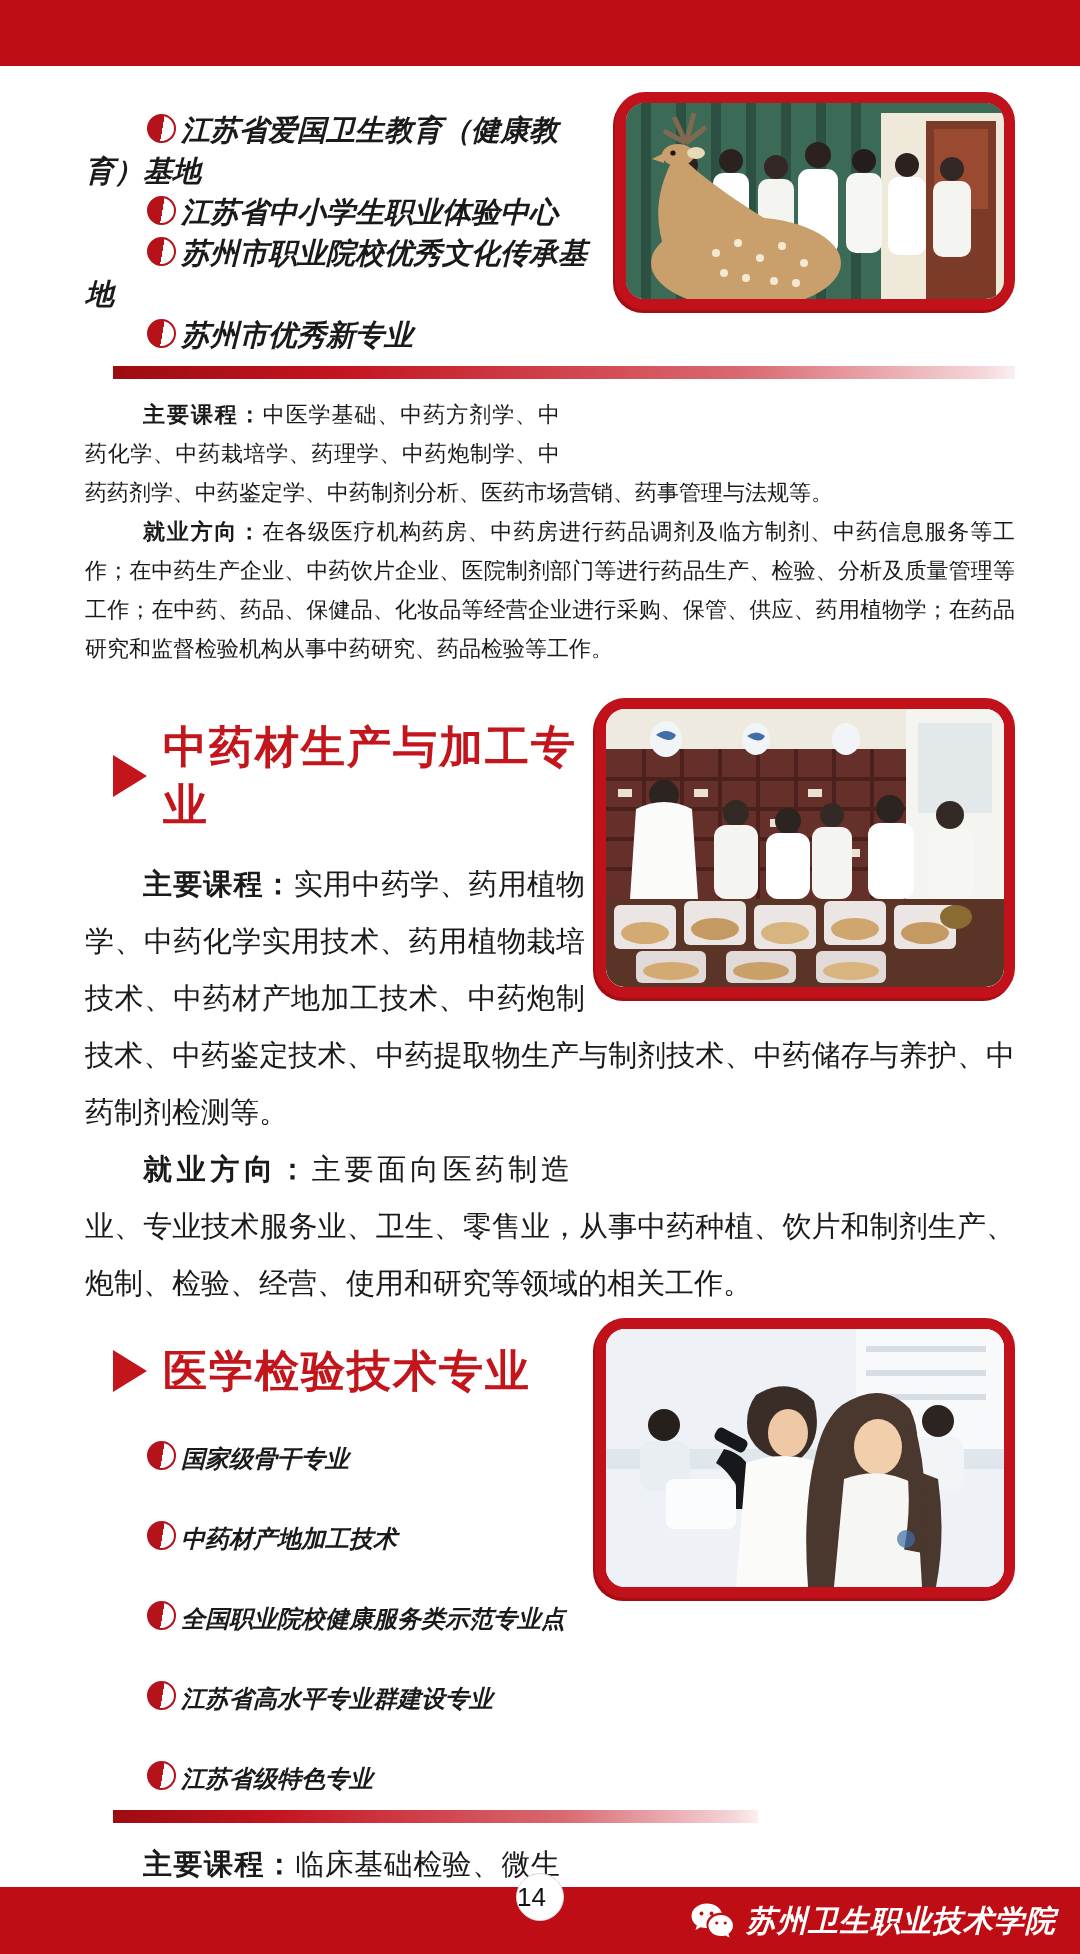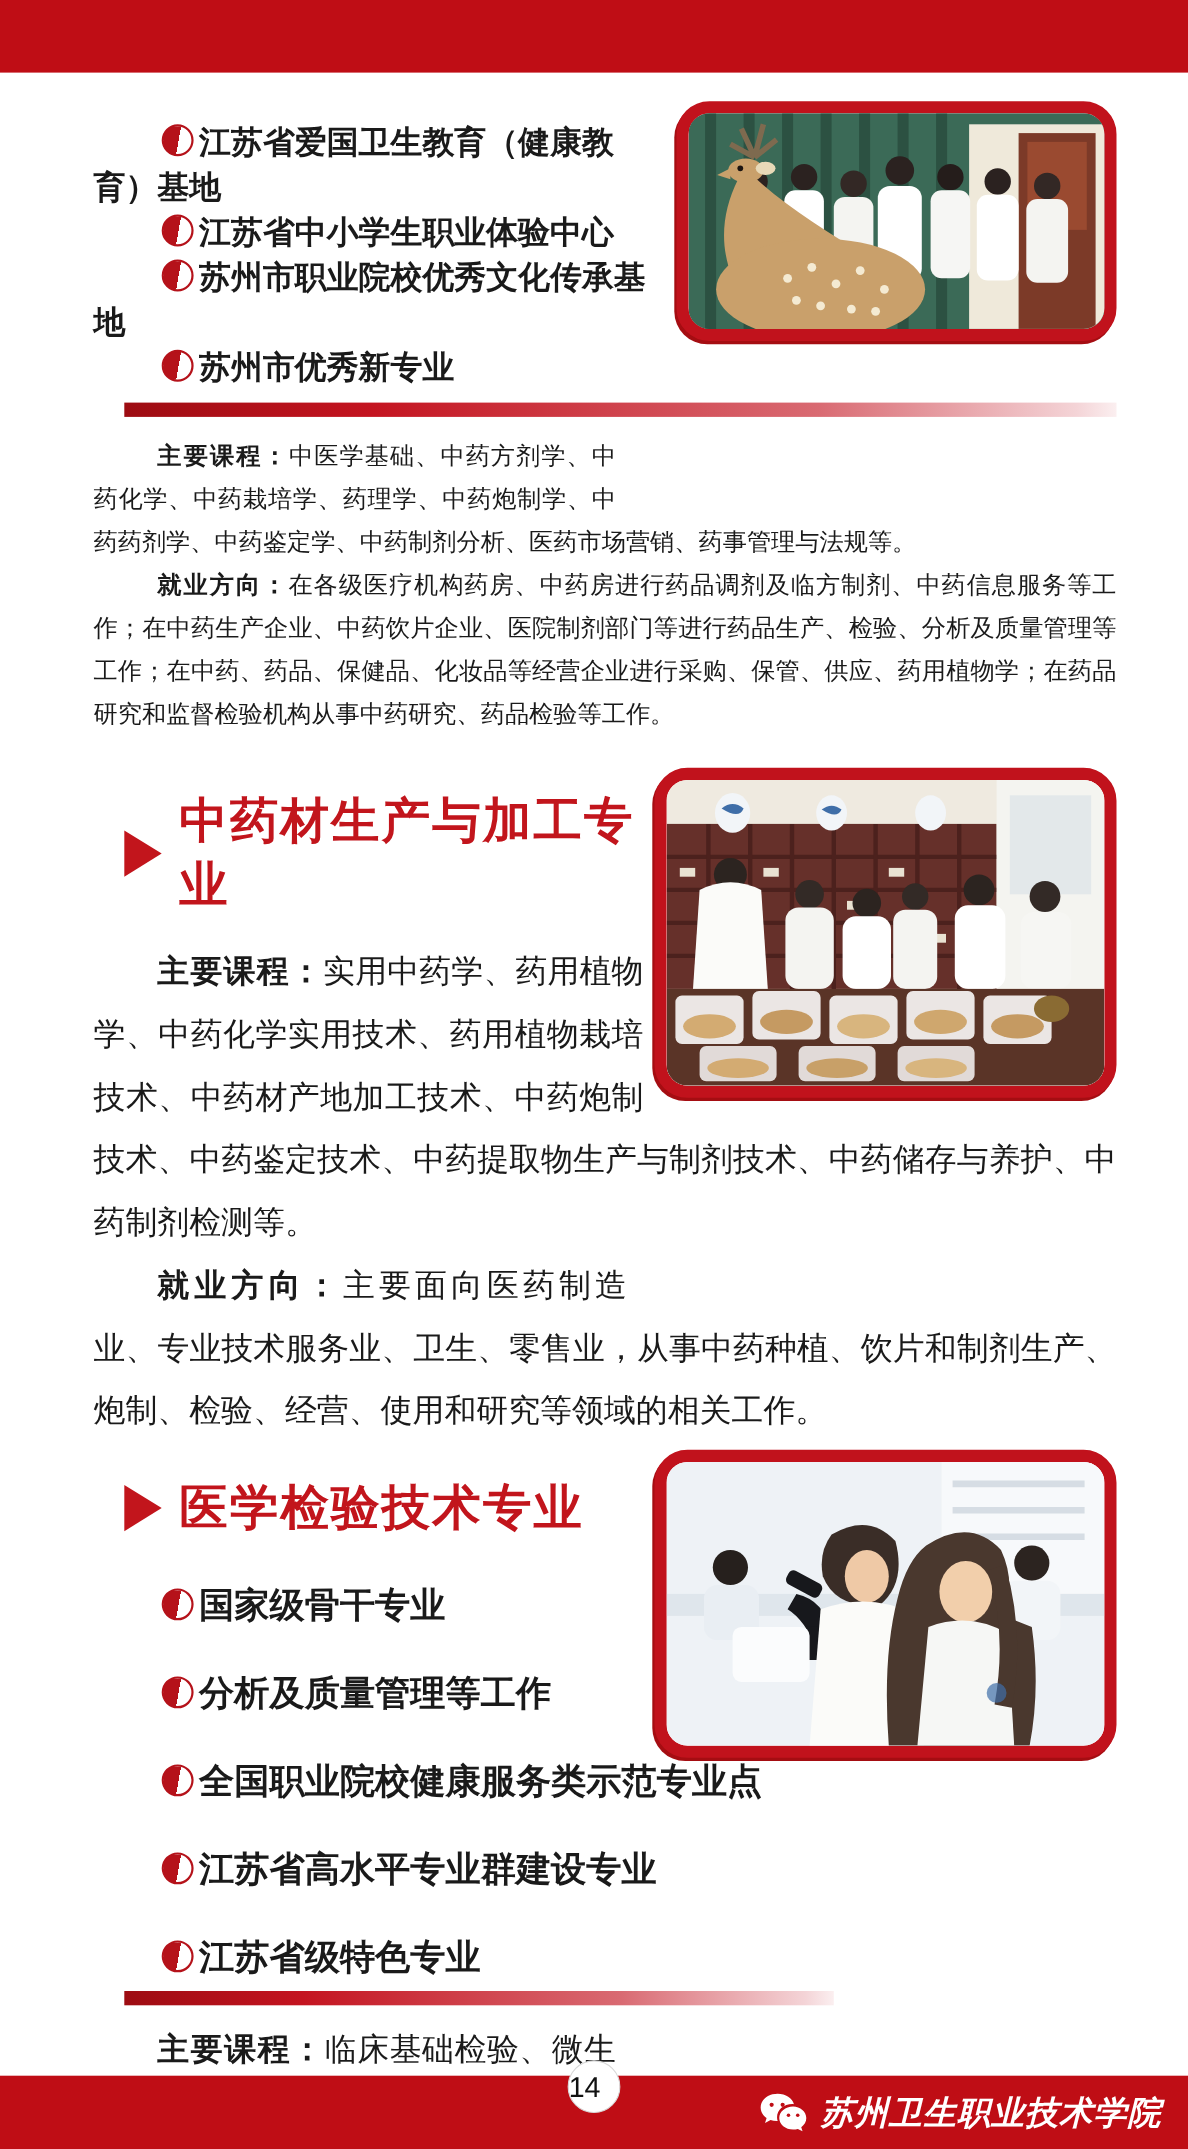--- a/index.html
+++ b/index.html
@@ -52,23 +52,23 @@
     overflow:hidden;
     background:#fff;
     box-shadow:-2px 3px 0 #a50d12;
   }
   .photo-card svg{display:block;}
   .p1{width:378px;height:196px;margin:-18px 0 0 20px;}
   .p2{width:398px;height:278px;margin:-20px 0 0 10px;}
   .p3{width:398px;height:258px;margin:-24px 0 0 12px;}
   
   .badges{margin:0;padding:0;list-style:none;font-weight:700;}
-  .badges li{text-indent:62px;}
+  .badges li{text-indent:62px;font-style:italic;}
   .sec1 .badges li{font-size:29px;line-height:41px;}
-  .sec3 .badges li{font-size:32px;line-height:42px;margin-top:38px;}
+  .sec3 .badges li{font-size:24px;line-height:42px;margin-top:38px;}
   .bullet{
     display:inline-block;width:25px;height:25px;border-radius:50%;
     border:2px solid #b5121a;
     background:linear-gradient(100deg,#b5121a 53%,#ffffff 53%);
     vertical-align:-3px;margin-right:5px;text-indent:0;
   }
   
   .divider{
     height:13px;border:0;
     background:linear-gradient(to right,#9d0c12,#c41420 25%,#d96a72 70%,#f4d4d7 96%,#fbeff0);
@@ -288,21 +288,21 @@
         </svg>
       </div>
 
       <h2>
         <span class="tri"></span>
         <span>医学检验技术专业</span>
       </h2>
 
       <ul class="badges">
         <li><span class="bullet"></span><span>国家级骨干专业</span></li>
-        <li><span class="bullet"></span><span>分析及质量管理等工作</span></li>
+        <li><span class="bullet"></span><span>中药材产地加工技术</span></li>
         <li><span class="bullet"></span><span>全国职业院校健康服务类示范专业点</span></li>
         <li><span class="bullet"></span><span>江苏省高水平专业群建设专业</span></li>
         <li><span class="bullet"></span><span>江苏省级特色专业</span></li>
       </ul>
 
       <hr class="divider d3">
 
       <p class="para"><i class="wrap-spacer ws3"></i><b>主要课程：</b><span>临床基础检验、微生物检验、免疫检验、临床生物化学检验、血液学检验、寄生虫检验、输血检验技术等。</span></p>
 
       <div style="clear:both"></div>

